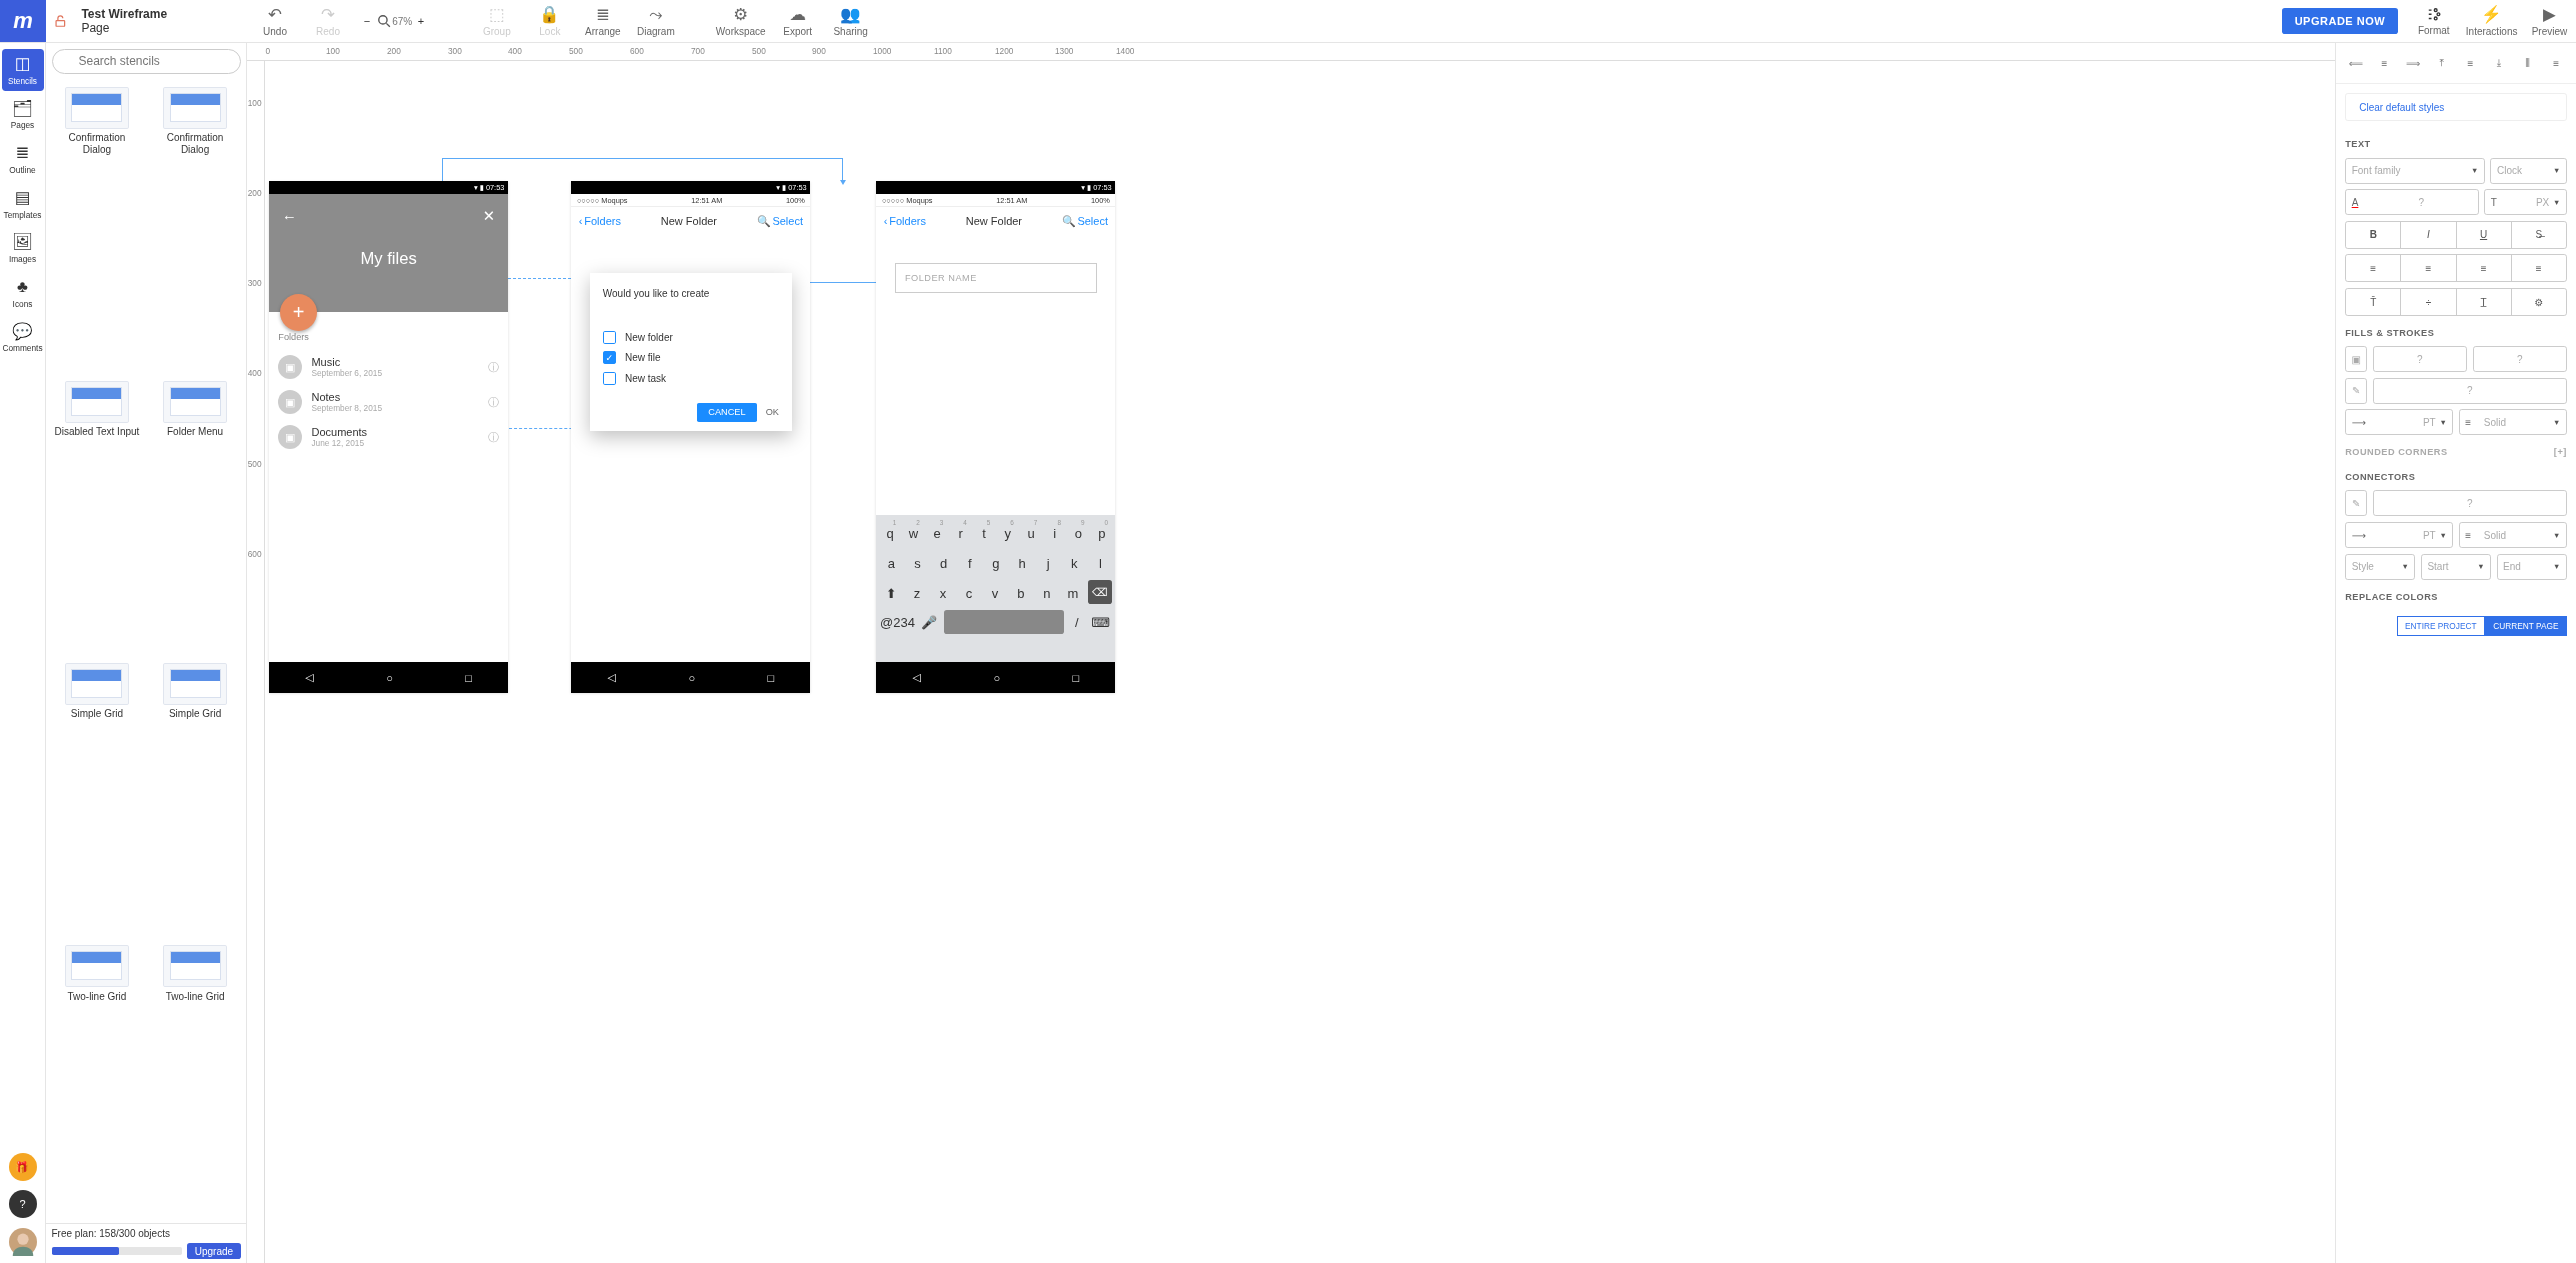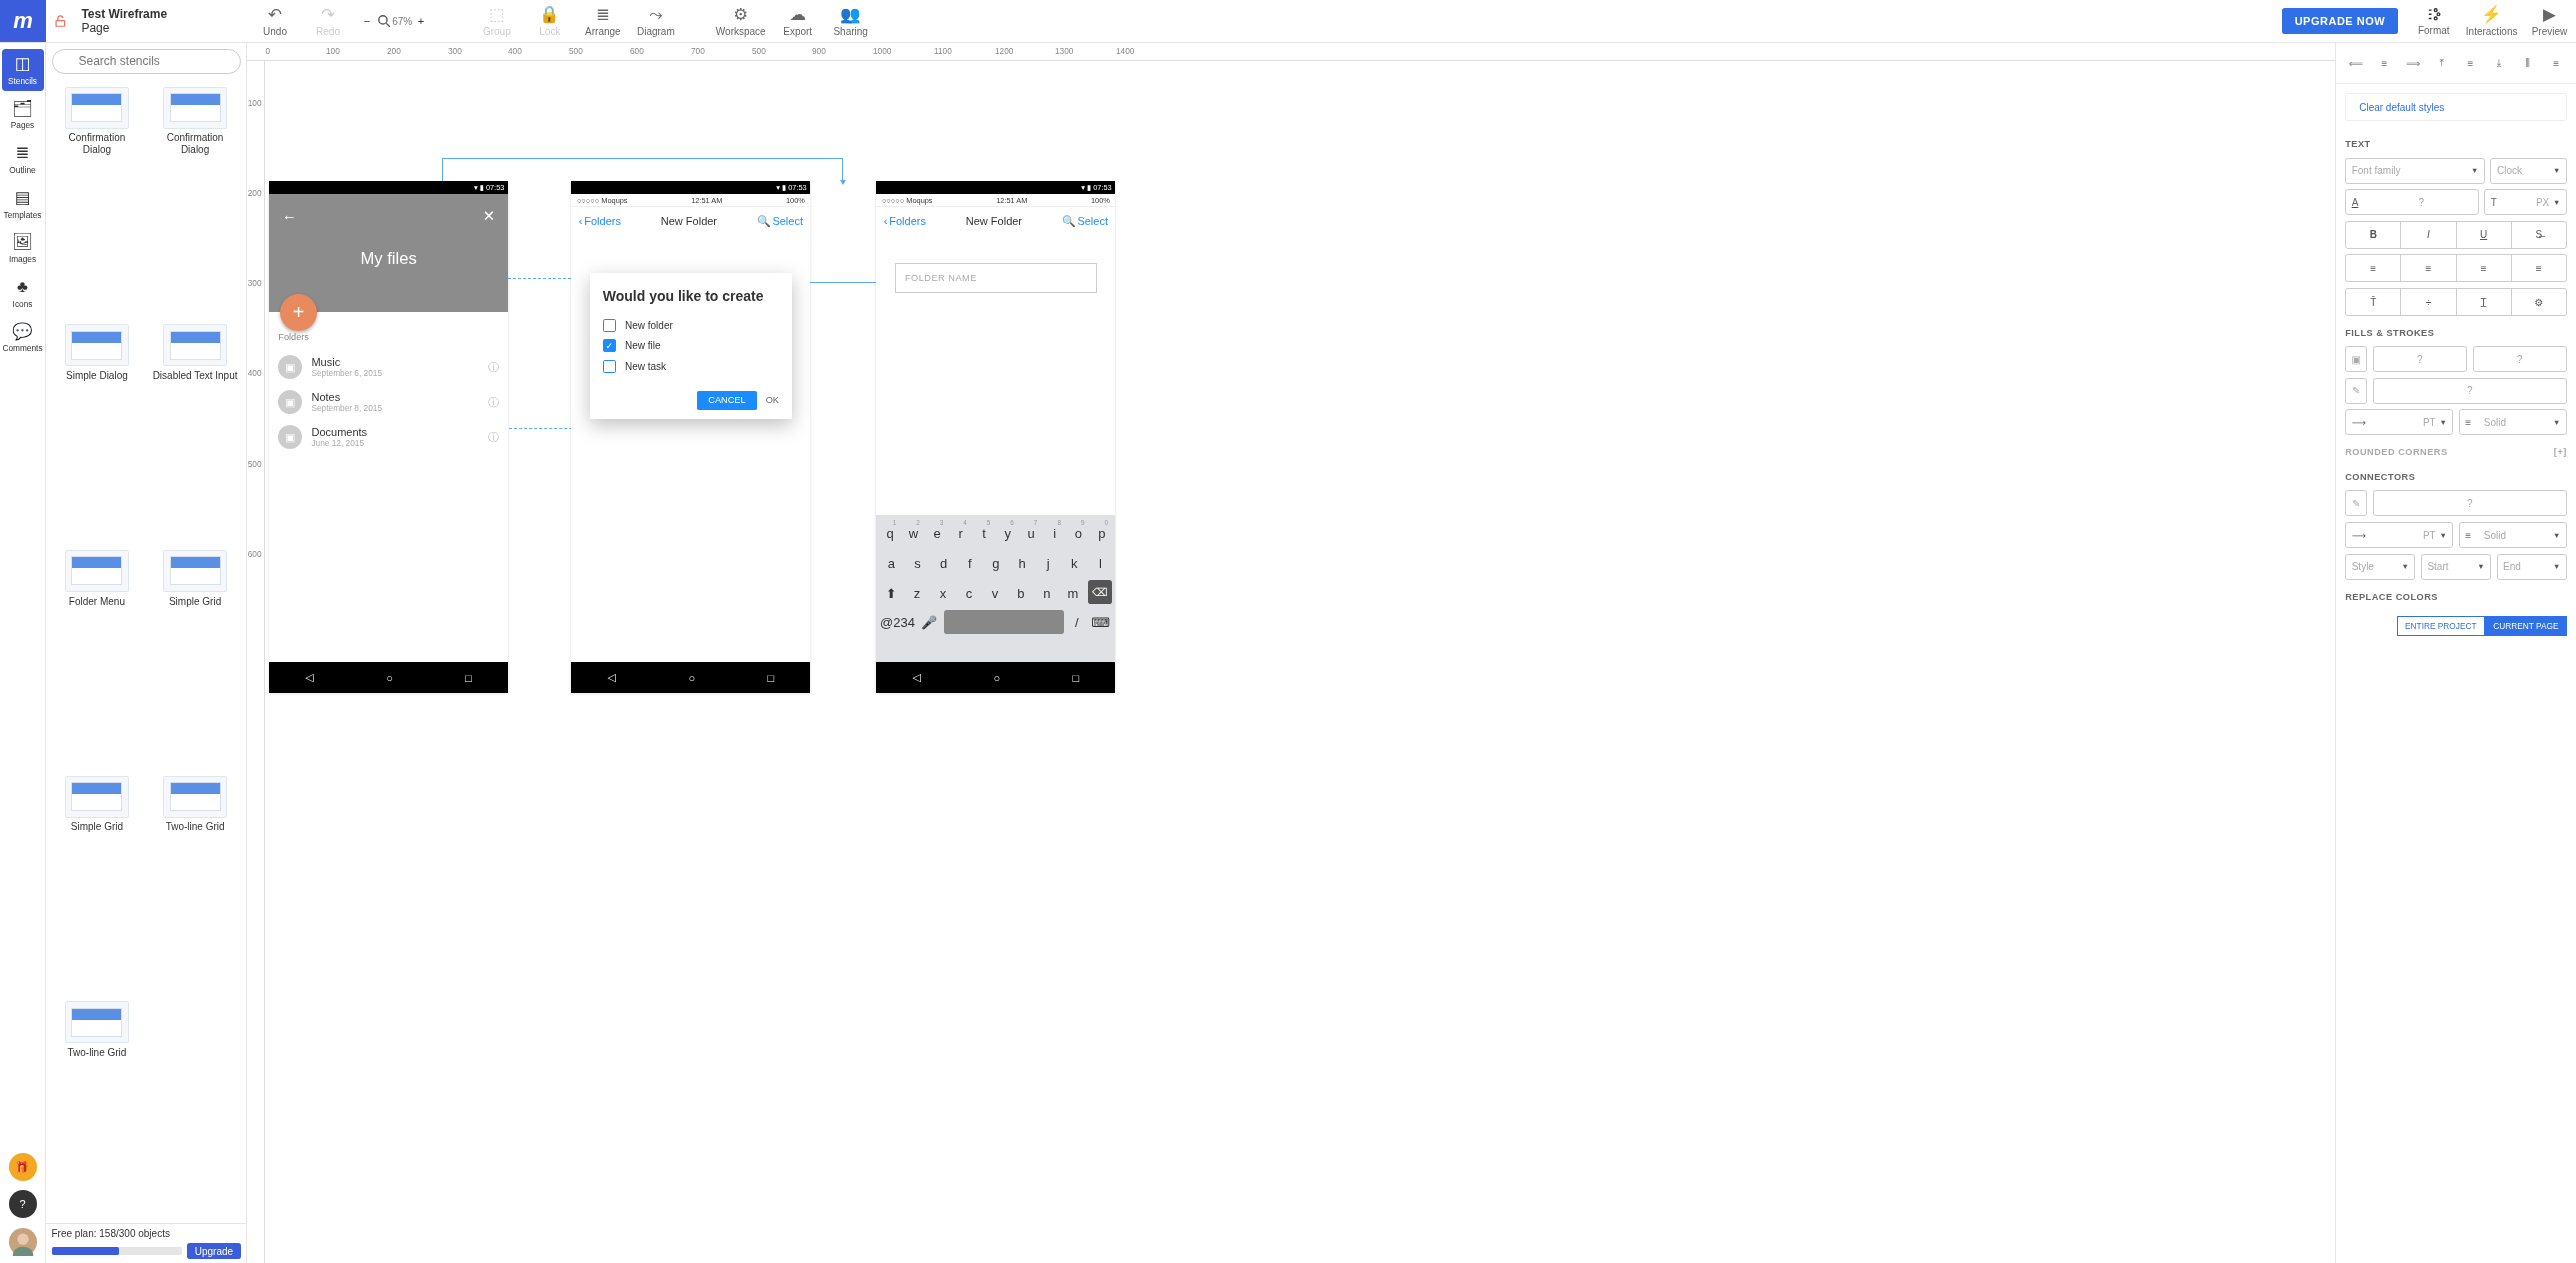--- a/index.html
+++ b/index.html
@@ -80,21 +80,21 @@
 .list-item .meta .t2 { font-size: 8.3px; color: #aaa; }
 .info-ic { color: #bbb; }
 
 
 .appbar { height: 28px; display: flex; align-items: center; justify-content: space-between; padding: 0 7.4px; font-size: 11px; }
 .link-blue { color: #1a8cff; display: flex; align-items: center; gap: 1.8px; }
 .appbar-title { font-weight: 500; }
 
 
 .dialog { position: absolute; left: 18.4px; right: 18.4px; top: 92px; background: #fff; box-shadow: 0 5.5px 18.4px rgba(0,0,0,0.25); padding: 14.7px 13px 9.2px 13px; }
-.dialog .dtitle { font-size: 14px; font-weight: 700; margin-bottom: 11px; }
+.dialog .dtitle { font-size: 10px; font-weight: 400; margin-bottom: 28px; }
 .dialog .opt { display: flex; align-items: center; gap: 9.2px; font-size: 10px; padding: 3.7px 0; }
 .chk { width: 13px; height: 13px; border: 1.8px solid #1a8cff; border-radius: 1.8px; display: flex; align-items: center; justify-content: center; font-size: 9.2px; color: #fff; }
 .chk.checked { background: #1a8cff; }
 .dialog-actions { display: flex; justify-content: flex-end; gap: 9.2px; margin-top: 14.7px; align-items: center; }
 .btn-blue { background: #1a8cff; color: #fff; padding: 4.6px 11px; font-size: 9.2px; border-radius: 1.8px; }
 .btn-flat { color: #666; font-size: 9.2px; }
 
 
 .input-field { margin: 28px 18.4px 0 18.4px; height: 29.5px; border: 0.9px solid #ccc; display: flex; align-items: center; padding: 0 9.2px; color: #aaa; font-size: 9.2px; letter-spacing: 0.5px; }
 .keyboard { position: absolute; bottom: 31px; left: 0; right: 0; height: 147px; background: #dfe1e4; padding: 5.5px 3.7px; }
@@ -280,28 +280,20 @@
             </div>
             <div class="lbl">Confirmation Dialog</div>
           </div>
           <div class="stencil-cell">
             <div class="stencil-thumb">
               <div style="position:absolute;inset:5.5px;background:#fff;border:0.9px solid #d8e0ee">
                 <div style="height:40%;background:#5a8fe6"></div>
               </div>
             </div>
             <div class="lbl">Confirmation Dialog</div>
-          </div>
-          <div class="stencil-cell">
-            <div class="stencil-thumb">
-              <div style="position:absolute;inset:5.5px;background:#fff;border:0.9px solid #d8e0ee">
-                <div style="height:40%;background:#5a8fe6"></div>
-              </div>
-            </div>
-            <div class="lbl">Simple Dialog</div>
           </div>
           <div class="stencil-cell">
             <div class="stencil-thumb">
               <div style="position:absolute;inset:5.5px;background:#fff;border:0.9px solid #d8e0ee">
                 <div style="height:40%;background:#5a8fe6"></div>
               </div>
             </div>
             <div class="lbl">Disabled Text Input</div>
           </div>
           <div class="stencil-cell">

